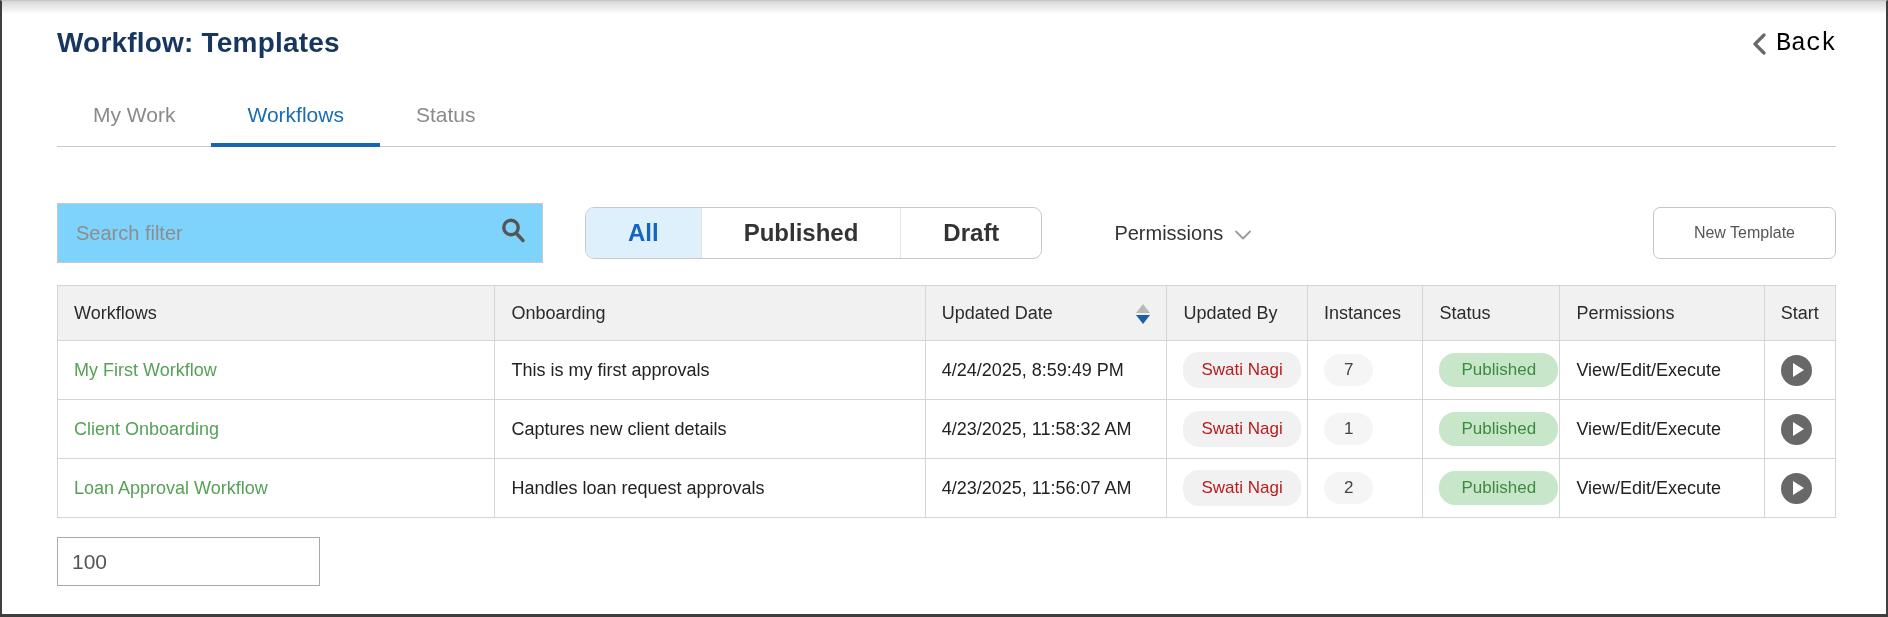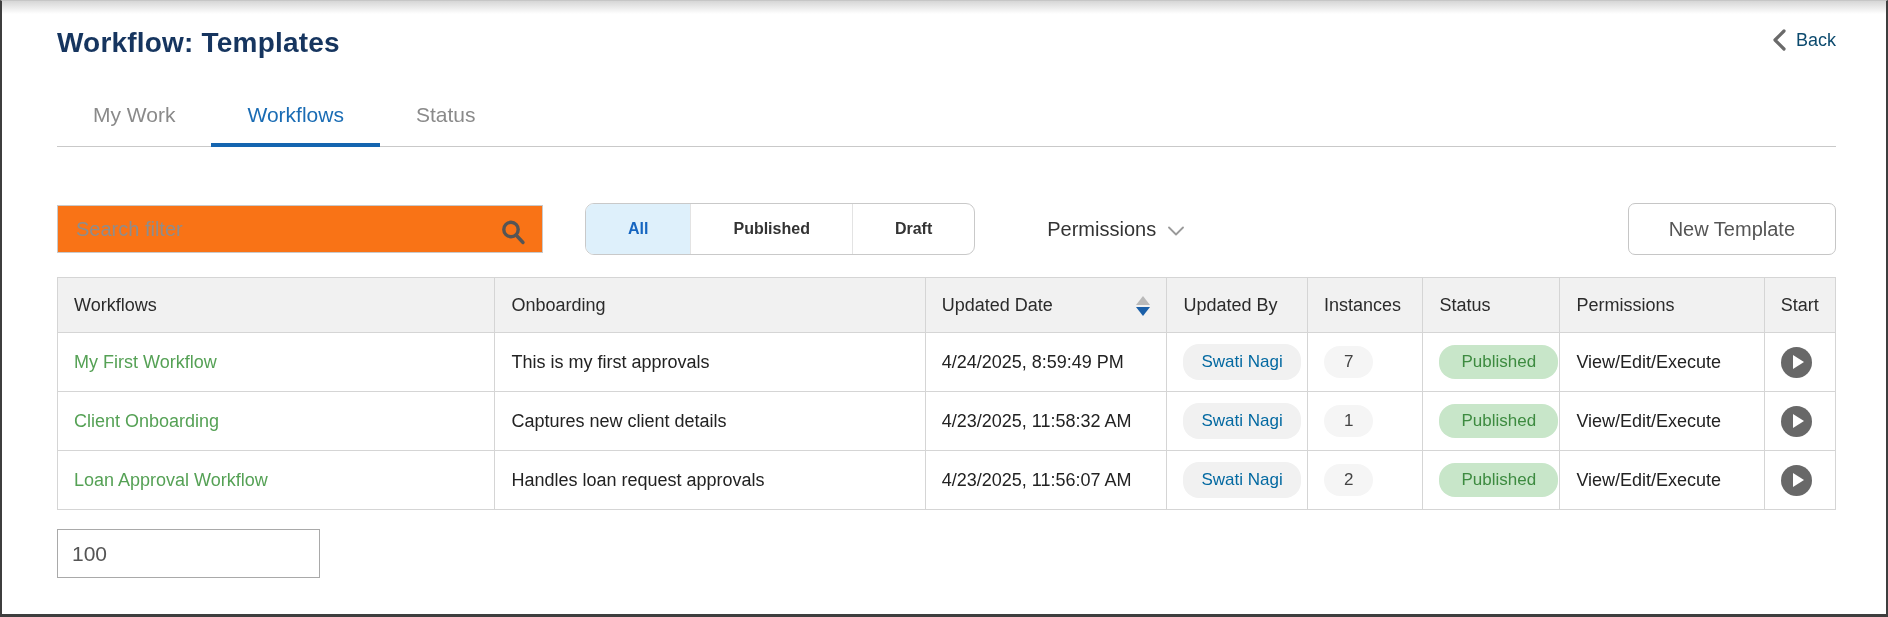--- a/index.html
+++ b/index.html
@@ -22,77 +22,77 @@
     pointer-events: none;
   }
 
   .content { padding: 26px 50px 0 55px; }
 
   
   .page-header { display: flex; justify-content: space-between; align-items: flex-start; gap: 48px; }
   .page-title { color: #16355f; font-size: 28px; font-weight: 700; letter-spacing: .2px; }
   .back-link {
     display: flex; align-items: center; gap: 10px;
-    color: #0c4a6e; font-size: 18px; cursor: pointer; margin-top: 2px;
+    color: #000000; font-size: 25px; cursor: pointer; margin-top: 2px; font-family: Liberation Mono, monospace;
   }
   .back-link svg { stroke: #6a6a6a; }
 
   
   .tabs {
     display: flex; margin-top: 32px;
     border-bottom: 1px solid #c9c9c9;
   }
   .tab {
     padding: 12px 36px 16px 36px;
     font-size: 21px; color: #8a8a8a; cursor: pointer;
     border-bottom: 4px solid transparent;
     margin-bottom: -1px;
   }
   .tab.active { color: #1a6cb4; border-bottom-color: #1565b0; font-weight: 500; }
 
   
   .toolbar { display: flex; align-items: center; margin-top: 56px; }
   .search-box {
-    position: relative; width: 486px; height: 48px;
-    border: 1px solid #c9c9c9; background: #f97316;
+    position: relative; width: 486px; height: 60px;
+    border: 1px solid #c9c9c9; background: #7dd3fc;
   }
   .search-box input {
     width: 100%; height: 100%; border: 0; outline: none;
     padding: 0 56px 0 18px; font-size: 20px; color: #444;
     font-family: "Liberation Sans", sans-serif; background: transparent;
   }
   .search-box input::placeholder { color: #8d8d8d; }
   .search-box .search-icon {
     position: absolute; right: 16px; top: 13px; cursor: pointer;
   }
 
   .segmented {
     display: flex; margin-left: 42px; height: 52px;
     border: 1px solid #c9c9c9; border-radius: 9px; overflow: hidden; background: #fff;
   }
   .segment {
     display: flex; align-items: center; justify-content: center;
-    padding: 0 42px; font-size: 16px; font-weight: 700; color: #333;
+    padding: 0 42px; font-size: 24px; font-weight: 700; color: #333;
     cursor: pointer; border-right: 1px solid #e3e3e3;
   }
   .segment:last-child { border-right: 0; }
   .segment.active { background: #def0fb; color: #1565c0; }
 
   .permissions-filter {
     display: flex; align-items: center; gap: 12px;
     margin-left: 72px; font-size: 20px; color: #333; cursor: pointer;
   }
   .permissions-filter svg { stroke: #9a9a9a; margin-top: 3px; }
 
   .spacer { flex: 1; }
 
   .new-template-btn {
     height: 52px; padding: 0 40px;
     background: #fff; border: 1px solid #c6c6c6; border-radius: 7px;
-    font-size: 20px; color: #555; cursor: pointer;
+    font-size: 16px; color: #555; cursor: pointer;
     font-family: "Liberation Sans", sans-serif;
   }
 
   
   table.wf-table {
     width: 100%; margin-top: 22px;
     border-collapse: collapse; table-layout: fixed;
     border: 1px solid #c9c9c9;
   }
   .wf-table th, .wf-table td {
@@ -111,21 +111,21 @@
     width: 0; height: 0; border-left: 7px solid transparent;
     border-right: 7px solid transparent; border-bottom: 9px solid #b9b9b9;
   }
   .sort-icon .down {
     width: 0; height: 0; border-left: 7px solid transparent;
     border-right: 7px solid transparent; border-top: 9px solid #1a5fa8;
   }
   .wf-link { color: #55a155; cursor: pointer; }
   .cell-center { text-align: center; }
   .pill {
-    display: inline-block; background: #f1f1f1; color: #0369a1;
+    display: inline-block; background: #f1f1f1; color: #b91c1c;
     border-radius: 16px; padding: 8px 18px; font-size: 17px;
   }
   .pill-count { background: #f5f5f5; padding: 6px 20px; color: #444; }
   .pill-status { background: #c8e6c9; color: #3d8b40; padding: 7px 22px; }
   .play-btn {
     width: 31px; height: 31px; border-radius: 50%; border: 0;
     background: #686868; cursor: pointer; position: relative;
     display: inline-block; vertical-align: middle;
   }
   .play-btn::after {

